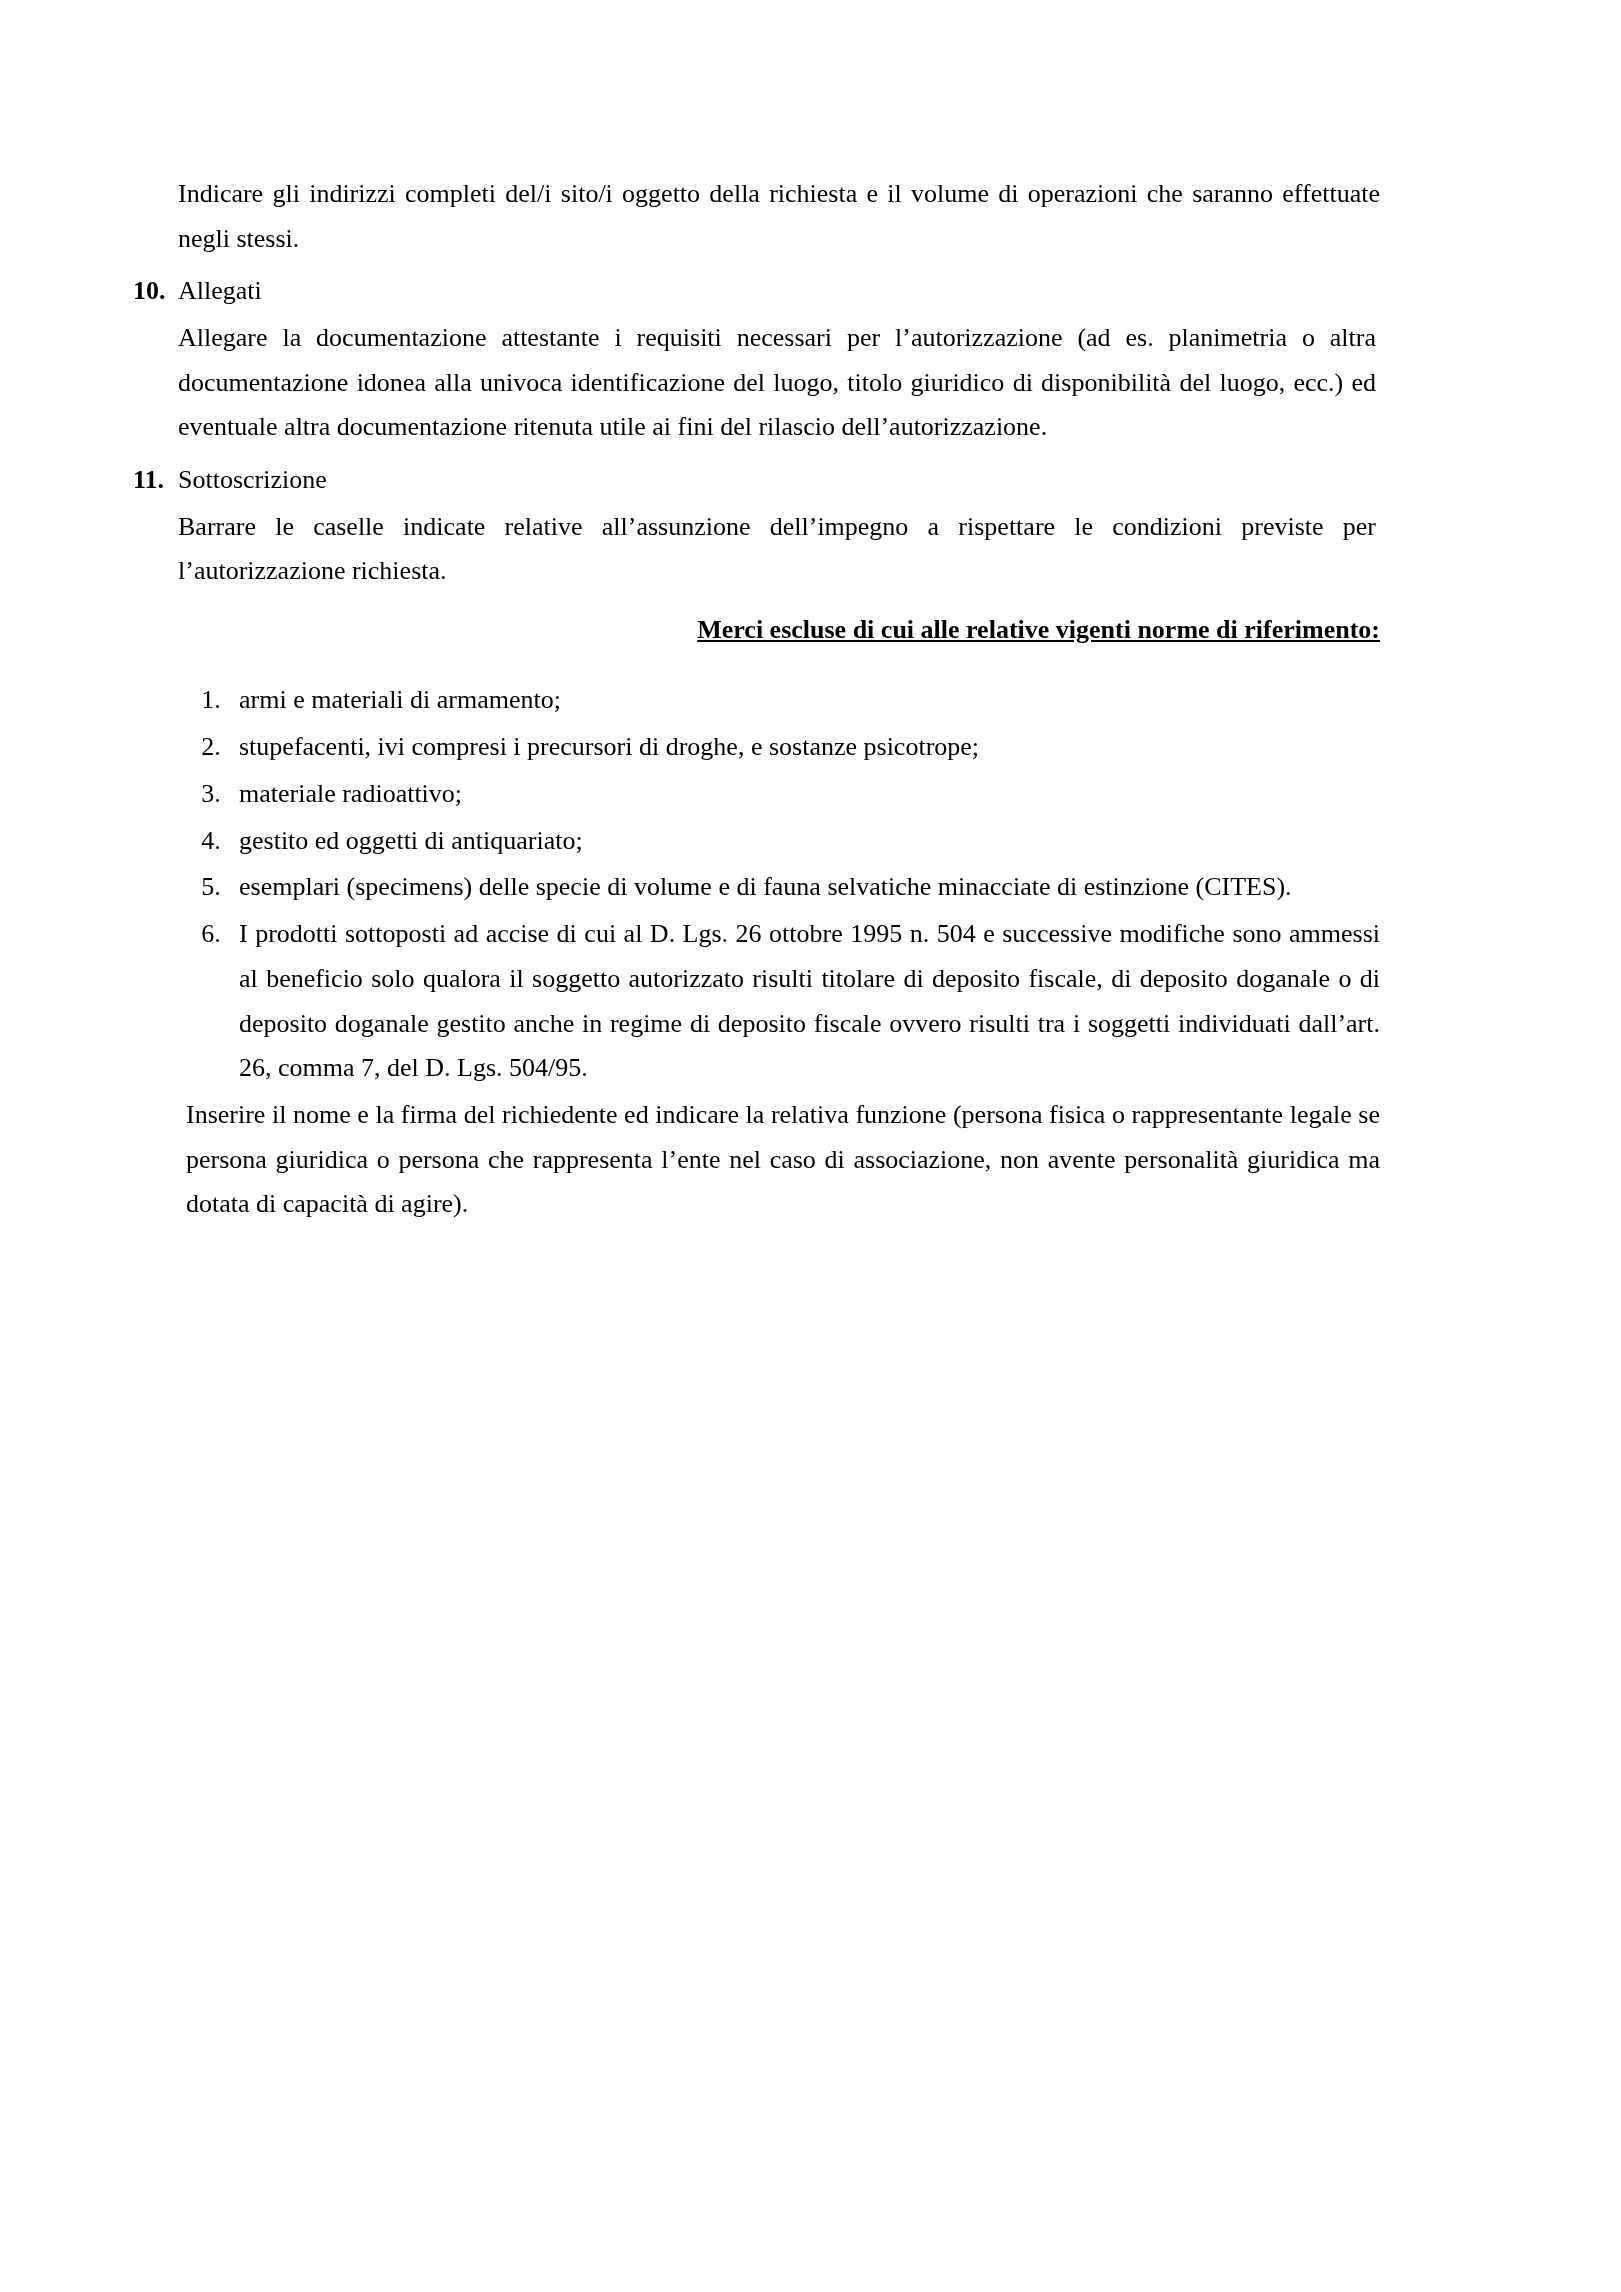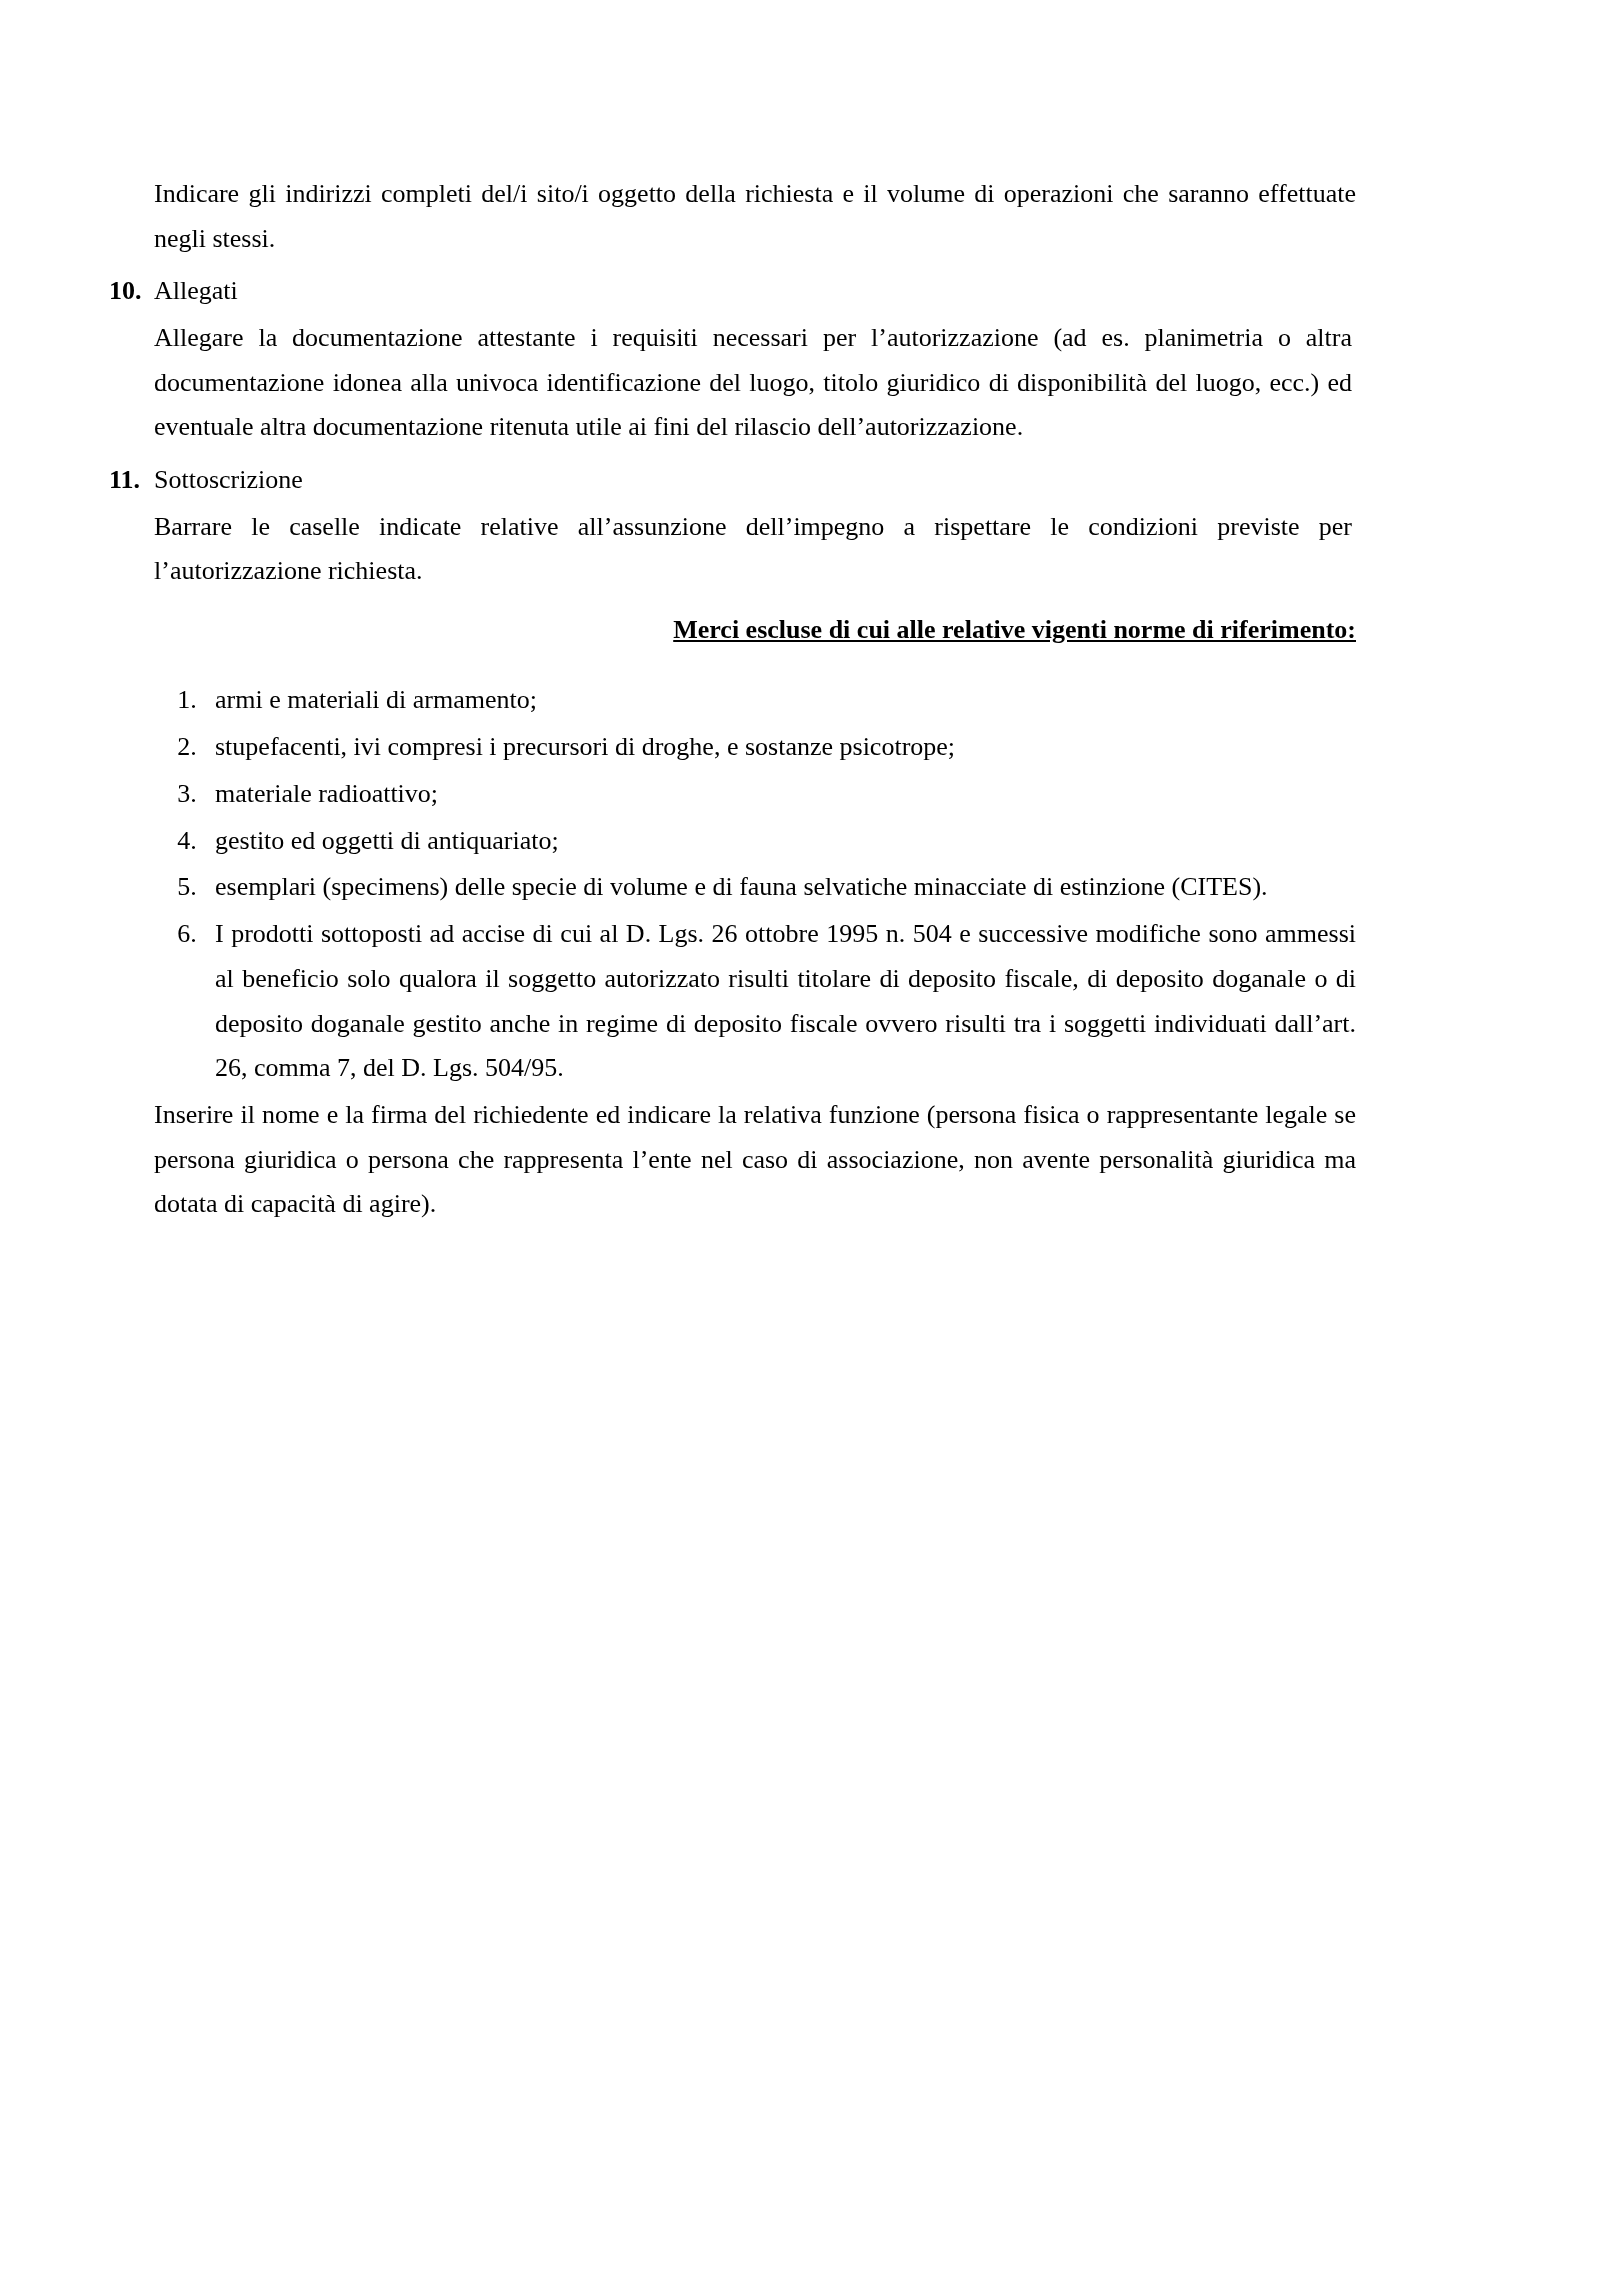--- a/index.html
+++ b/index.html
@@ -12,21 +12,21 @@
     height: 2293px;
     font-family: "Liberation Serif", "DejaVu Serif", serif;
     color: #000000;
     -webkit-font-smoothing: antialiased;
   }
   .page {
     position: relative;
     width: 1621px;
     height: 2293px;
     box-sizing: border-box;
-    padding: 172px 172px 0 78px;
+    padding: 172px 172px 0 102px;
   }
   .content {
     width: 1278px;
     font-size: 26px;
     line-height: 1.72;
   }
 
   
   .intro {
     margin: 0 0 5.9px 0;
@@ -88,21 +88,21 @@
   .inner-list > li.single {
     text-align: left;
   }
 
   
   .funzione-head {
     margin-top: 15.7px;
     font-weight: bold;
   }
   .funzione-body {
-    margin: 2px 0 0 0;
+    margin: 2px 0 0 8px;
     text-align: justify;
     text-justify: inter-word;
   }
 </style>
 </head>
 <body>
 
 <div class="page">
   <div class="content">
 

